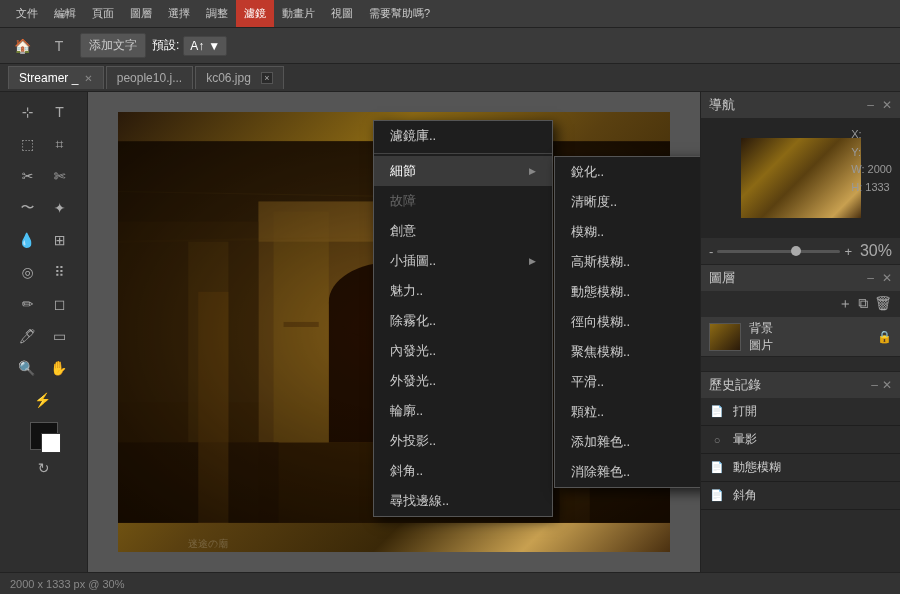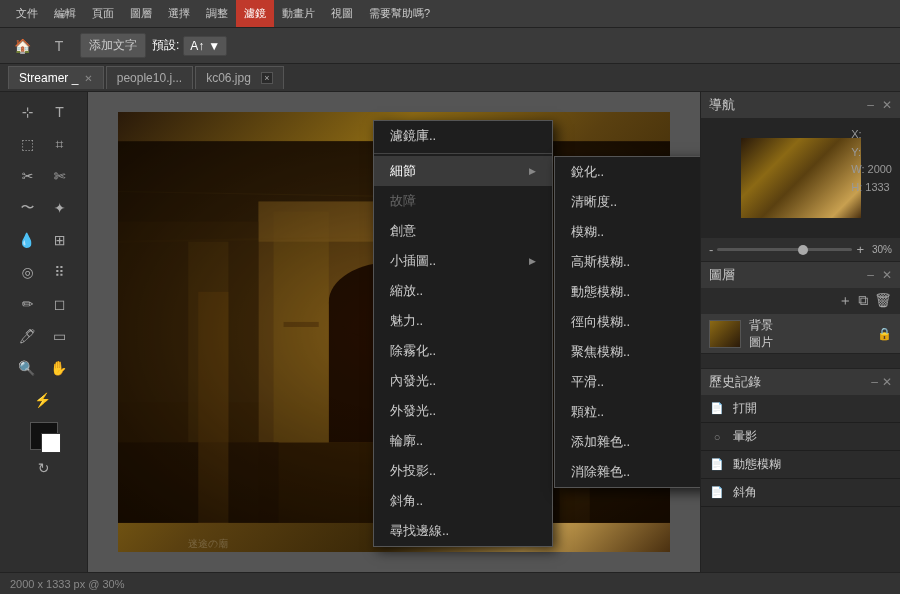--- a/index.html
+++ b/index.html
@@ -239,21 +239,21 @@
       width: 10px;
       height: 10px;
       background: #aaa;
       border-radius: 50%;
       position: absolute;
       top: -3.5px;
       left: 60%;
       cursor: pointer;
     }
     .zoom-btn { color: #aaa; cursor: pointer; font-size: 13px; }
-    .zoom-val { font-size: 10px; color: #aaa; margin-left: 4px; }
+    .zoom-val { font-size: 16px; color: #aaa; margin-left: 4px; }
 
     
     .layers-content {
       height: 80px;
       background: #2b2b2b;
     }
     .layer-item {
       height: 40px;
       display: flex;
       align-items: center;
@@ -551,21 +551,20 @@
 
     <div class="dropdown-overlay">
 
       <div class="filter-menu">
         <div class="filter-menu-item">濾鏡庫..</div>
         <div class="filter-menu-divider"></div>
         <div class="filter-menu-item highlighted-item has-submenu">細節</div>
         <div class="filter-menu-item" style="color:#666;">故障</div>
         <div class="filter-menu-item">創意</div>
         <div class="filter-menu-item has-submenu">小插圖..</div>
-        <div class="filter-menu-item">縮放..</div>
         <div class="filter-menu-item">魅力..</div>
         <div class="filter-menu-item">除霧化..</div>
         <div class="filter-menu-item">內發光..</div>
         <div class="filter-menu-item">外發光..</div>
         <div class="filter-menu-item">輪廓..</div>
         <div class="filter-menu-item">外投影..</div>
         <div class="filter-menu-item">斜角..</div>
         <div class="filter-menu-item">尋找邊線..</div>
 
       </div>

